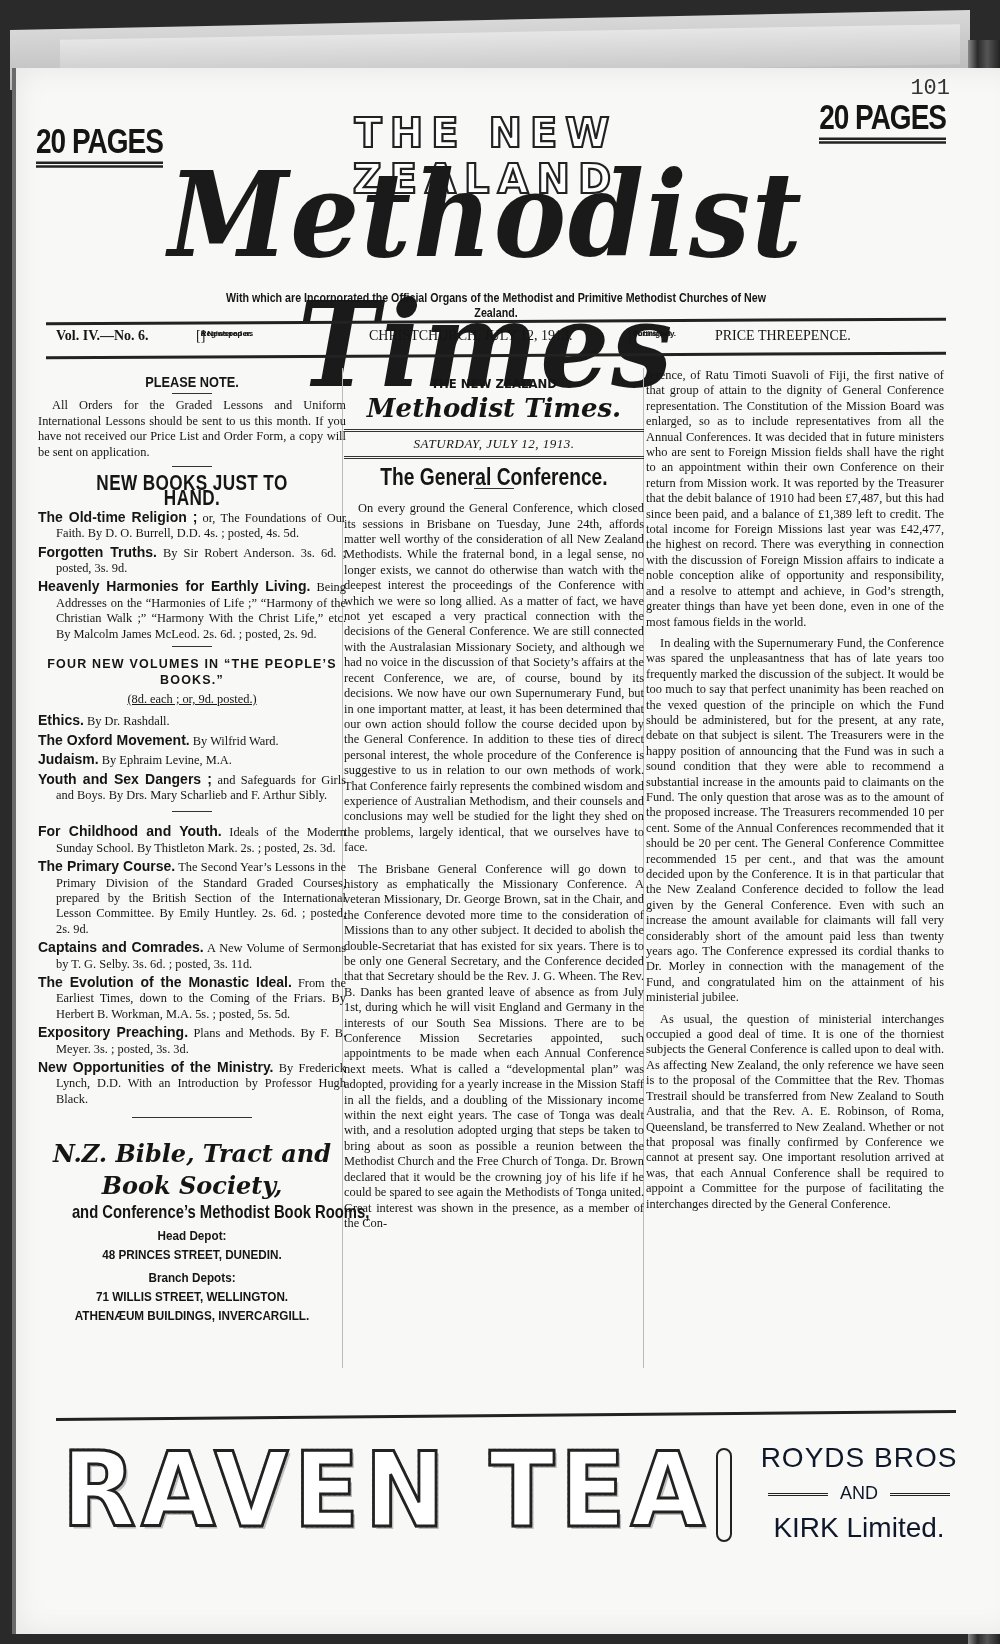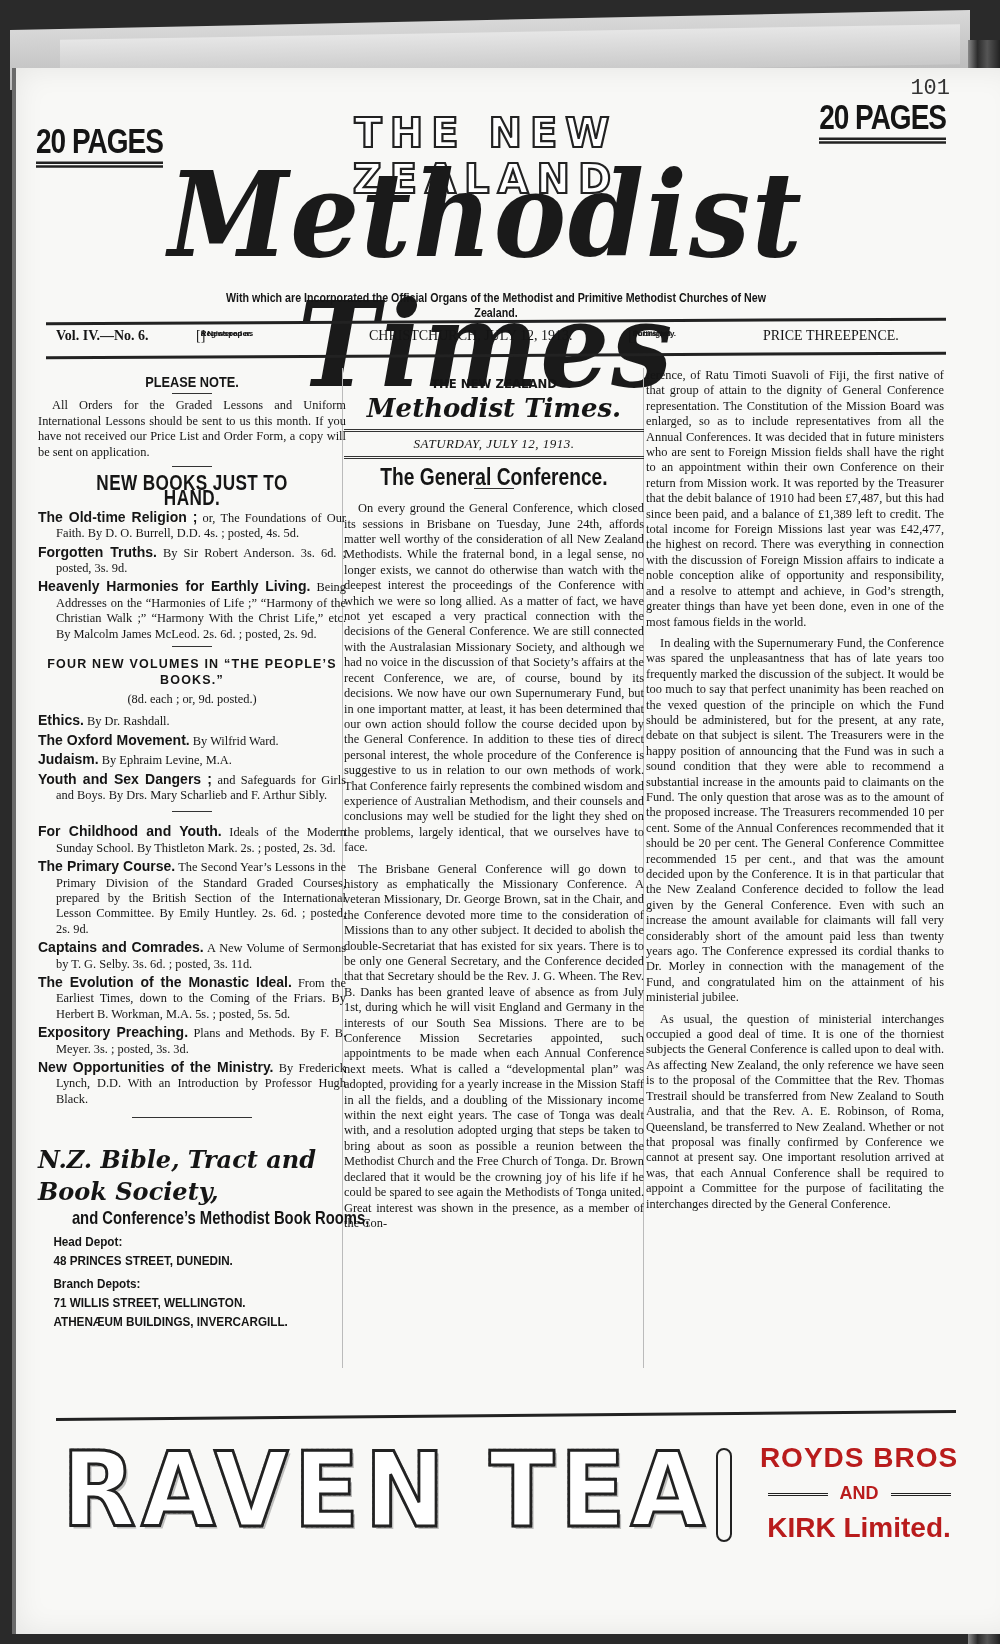--- a/index.html
+++ b/index.html
@@ -75,21 +75,21 @@
   .vsep { position:absolute; top:300px; width:0; border-left:1px solid #bbb; height:1000px; }
 
   .h-note { text-align:center; font-family:"Liberation Sans",sans-serif; font-weight:bold; font-size:15px; transform:scaleX(0.85); margin:6px 0 4px; }
   .short-rule { width:40px; margin:4px auto; border-top:1px solid #333; }
   .h-books { text-align:center; font-family:"Liberation Sans",sans-serif; font-weight:bold; font-size:22px; transform:scaleX(0.78); margin:8px 0 4px; letter-spacing:0.5px; }
   .book { padding-left:18px; text-indent:-18px; margin:2px 0 3px; text-align:justify; }
   .book b { font-family:"Liberation Sans",sans-serif; font-weight:bold; font-size:14px; }
   .h-volumes { text-align:center; font-family:"Liberation Sans",sans-serif; font-weight:bold; font-size:12.5px; letter-spacing:1.2px; margin:10px 0 4px; }
   .center { text-align:center; }
   .gothic { font-family:"DejaVu Serif", serif; font-weight:bold; font-style:italic; }
-  .ad-society { text-align:left; margin-top:26px; }
+  .ad-society { text-align:center; margin-top:20px; }
   .ad-society .g1 { font-size:24px; line-height:32px; }
   .ad-society .cond { font-family:"Liberation Sans",sans-serif; font-weight:bold; font-size:19px; transform:scaleX(0.78); display:block; margin:2px 0 6px; white-space:nowrap; }
   .ad-society .lbl { font-family:"Liberation Sans",sans-serif; font-weight:bold; font-size:13px; transform:scaleX(0.9); display:block; line-height:19px; }
 
   .mid-paper-title { text-align:center; font-family:"DejaVu Sans",sans-serif; font-weight:bold; font-size:13px; margin-top:8px; transform:scaleX(0.9); }
   .mid-gothic { text-align:center; font-size:26px; line-height:34px; }
   .mid-date { text-align:center; font-style:italic; font-size:13px; border-top:3px double #333; border-bottom:3px double #333; padding:4px 0; margin:4px 0 10px; letter-spacing:0.5px; }
   .mid-headline { text-align:center; font-family:"Liberation Sans",sans-serif; font-weight:bold; font-size:24px; transform:scaleX(0.8); margin:6px 0 4px; white-space:nowrap; }
   p { margin:0 0 6px; text-indent:14px; }
 
@@ -104,21 +104,21 @@
     white-space:nowrap;
   }
   .ad-raven-fill {
     position:absolute; left:46px; top:1372px; width:620px; height:100px;
     font-family:"DejaVu Sans",sans-serif; font-size:104px; line-height:100px; letter-spacing:6px;
     color:#555; font-weight:bold; opacity:0.35;
     transform:scaleX(0.92) translate(3px,3px); transform-origin:left;
     white-space:nowrap;
   }
   .ad-pin { position:absolute; left:700px; top:1380px; width:12px; height:90px; border:2px solid #222; border-radius:8px; }
-  .ad-royds { position:absolute; left:728px; top:1370px; width:230px; text-align:center; font-family:"Liberation Sans",sans-serif; font-weight:bold; color:#b91c1c; }
+  .ad-royds { position:absolute; left:728px; top:1370px; width:230px; text-align:center; font-family:"Liberation Sans",sans-serif; font-weight:normal; color:#0f172a; }
   .ad-royds .r1 { font-size:28px; line-height:40px; letter-spacing:1px; }
   .ad-royds .r2 { font-size:18px; line-height:30px; }
   .ad-royds .r2::before, .ad-royds .r2::after { content:""; display:inline-block; width:60px; border-top:3px double #222; vertical-align:middle; margin:0 12px; }
   .ad-royds .r3 { font-size:28px; line-height:40px; }
 </style>
 </head>
 <body>
 
 <div class="stack"></div>
 <div class="stack2"></div>
@@ -133,41 +133,41 @@
   <div class="masthead-small">THE NEW ZEALAND</div>
   <div class="masthead-title">Methodist Times</div>
   <div class="masthead-sub">With which are Incorporated the Official Organs of the Methodist and Primitive Methodist Churches of New Zealand.</div>
 
   <div class="rule-thick" style="left:30px; top:252px; width:900px; transform:rotate(-0.3deg);"></div>
   <div class="dateline">
     <span style="left:10px; font-weight:bold;">Vol. IV.—No. 6.</span>
     <span style="left:150px;">[<span class="bracket-note" style="position:static;"><span>Registered as</span><br><span>a Newspaper.</span></span>]</span>
     <span style="left:323px;">CHRISTCHURCH, JULY 12, 1913.</span>
     <span style="left:582px;">[<span class="bracket-note" style="position:static;"><span>Published</span><br><span>Fortnightly.</span></span>]</span>
-    <span style="left:717px;">PRICE THREEPENCE.</span>
+    <span style="left:669px;">PRICE THREEPENCE.</span>
   </div>
   <div class="rule-thick" style="left:30px; top:286px; width:900px; transform:rotate(-0.3deg);"></div>
 
   <div class="vsep" style="left:326px;"></div>
   <div class="vsep" style="left:627px;"></div>
 
   <div class="col col-left">
     <div class="h-note">PLEASE NOTE.</div>
     <div class="short-rule"></div>
     <p>All Orders for the Graded Lessons and Uniform International Lessons should be sent to us this month. If you have not received our Price List and Order Form, a copy will be sent on application.</p>
     <div class="short-rule"></div>
 
     <div class="h-books">NEW BOOKS JUST TO HAND.</div>
     <div class="book"><b>The Old-time Religion ;</b> <span>or, The Foundations of Our Faith. By D. O. Burrell, D.D. 4s. ; posted, 4s. 5d.</span></div>
     <div class="book"><b>Forgotten Truths.</b> <span>By Sir Robert Anderson. 3s. 6d. ; posted, 3s. 9d.</span></div>
     <div class="book"><b>Heavenly Harmonies for Earthly Living.</b> <span>Being Addresses on the “Harmonies of Life ;” “Harmony of the Christian Walk ;” “Harmony With the Christ Life,” etc. By Malcolm James McLeod. 2s. 6d. ; posted, 2s. 9d.</span></div>
     <div class="short-rule"></div>
 
     <div class="h-volumes">FOUR NEW VOLUMES IN “THE PEOPLE’S BOOKS.”</div>
-    <div class="center" style="margin-bottom:6px;">(8d. each ; or, 9d. posted.)</div>
+    <div class="center" style="margin-bottom:6px;text-decoration:underline;">(8d. each ; or, 9d. posted.)</div>
     <div class="book"><b>Ethics.</b> <span>By Dr. Rashdall.</span></div>
     <div class="book"><b>The Oxford Movement.</b> <span>By Wilfrid Ward.</span></div>
     <div class="book"><b>Judaism.</b> <span>By Ephraim Levine, M.A.</span></div>
     <div class="book"><b>Youth and Sex Dangers ;</b> <span>and Safeguards for Girls and Boys. By Drs. Mary Scharlieb and F. Arthur Sibly.</span></div>
     <div class="short-rule" style="margin:8px auto 12px;"></div>
 
     <div class="book"><b>For Childhood and Youth.</b> <span>Ideals of the Modern Sunday School. By Thistleton Mark. 2s. ; posted, 2s. 3d.</span></div>
     <div class="book"><b>The Primary Course.</b> <span>The Second Year’s Lessons in the Primary Division of the Standard Graded Courses, prepared by the British Section of the International Lesson Committee. By Emily Huntley. 2s. 6d. ; posted, 2s. 9d.</span></div>
     <div class="book"><b>Captains and Comrades.</b> <span>A New Volume of Sermons by T. G. Selby. 3s. 6d. ; posted, 3s. 11d.</span></div>
     <div class="book"><b>The Evolution of the Monastic Ideal.</b> <span>From the Earliest Times, down to the Coming of the Friars. By Herbert B. Workman, M.A. 5s. ; posted, 5s. 5d.</span></div>

